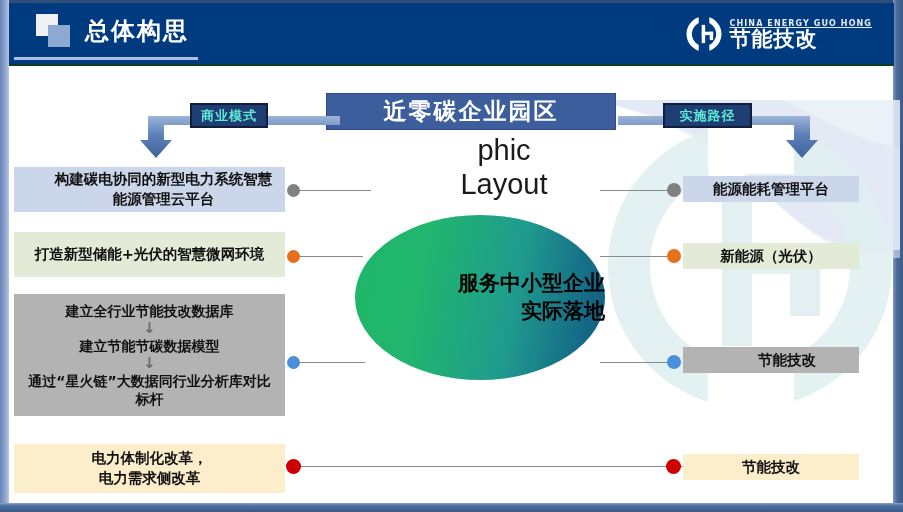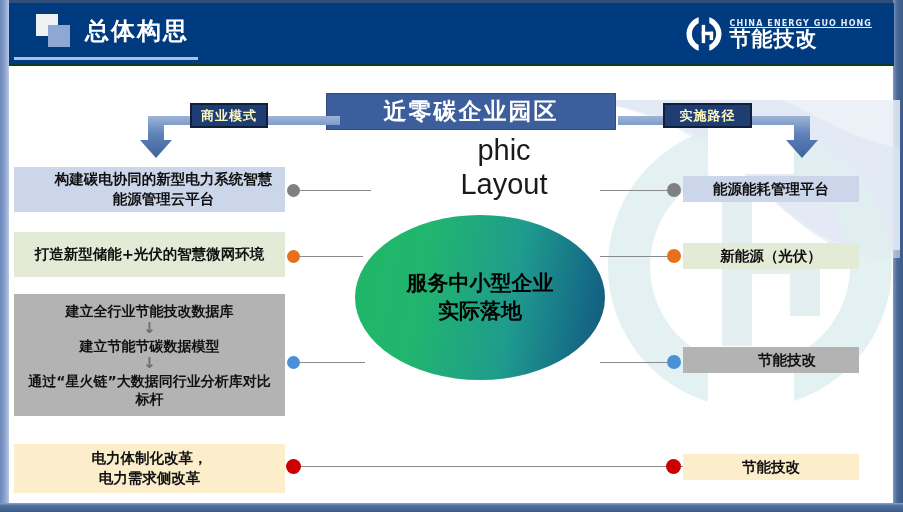--- a/index.html
+++ b/index.html
@@ -142,21 +142,21 @@
     width: 250px; height: 165px;
     border-radius: 50%;
     background: linear-gradient(100deg, #1fb768 0%, #21b56e 28%, #1f9b8e 62%, #156b86 88%, #11577a 100%);
   }
   .ellipse-label {
     position: absolute;
     left: 0; top: 0;
     width: 250px; height: 165px;
     display: flex;
     flex-direction: column;
-    align-items: center;
+    align-items: flex-end;
     justify-content: center;
     color: #000000;
     font-size: 21px;
     font-weight: bold;
     line-height: 1.32;
     text-align: center;
   }
 
   
   .stray-text {
@@ -193,21 +193,21 @@
   
   .tag-chip {
     position: absolute;
     height: 25px;
     background: #1d3d73;
     border: 2px solid #101e3a;
     box-sizing: border-box;
     display: flex;
     align-items: center;
     justify-content: center;
-    color: #fef9c3;
+    color: #5eead4;
     font-size: 13px;
     font-weight: bold;
     letter-spacing: 1px;
     z-index: 4;
   }
   .tag-left  { left: 190px; top: 103px; width: 78px; }
   .tag-right { left: 663px; top: 103px; width: 89px; }
 
   
   .bent-arrow {

